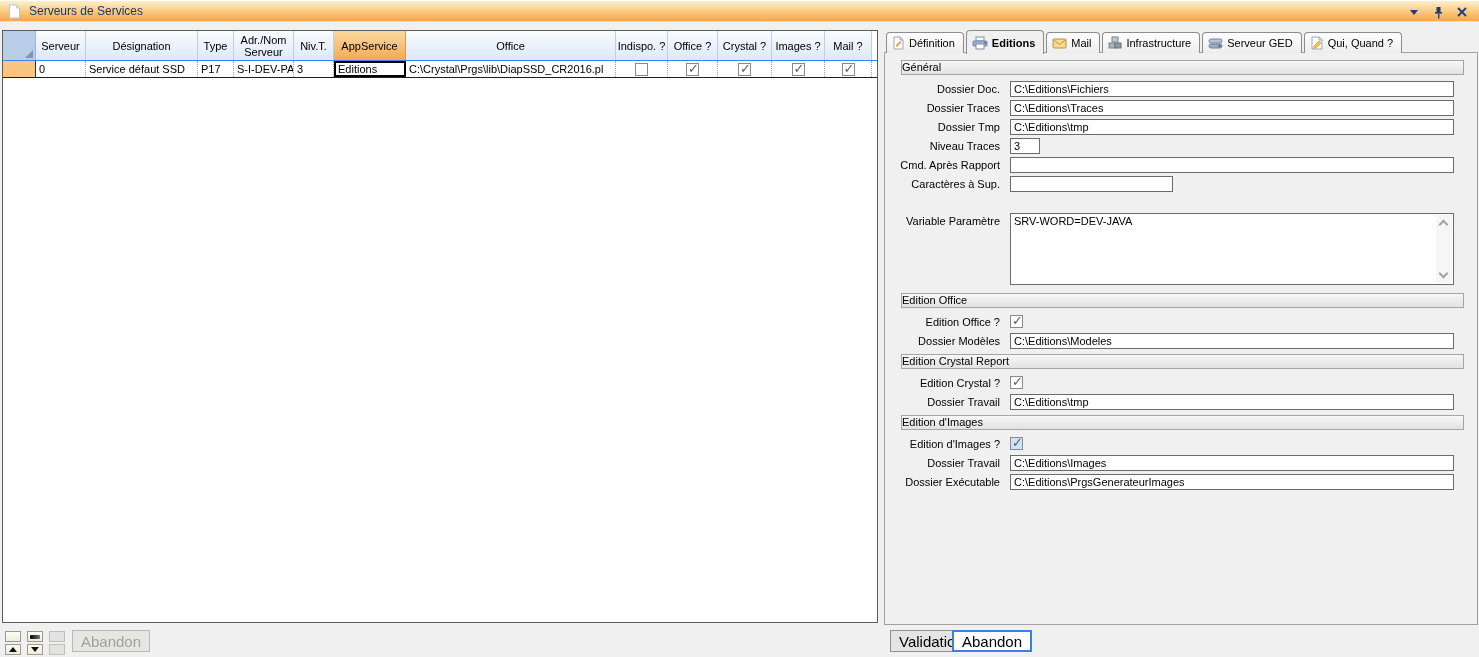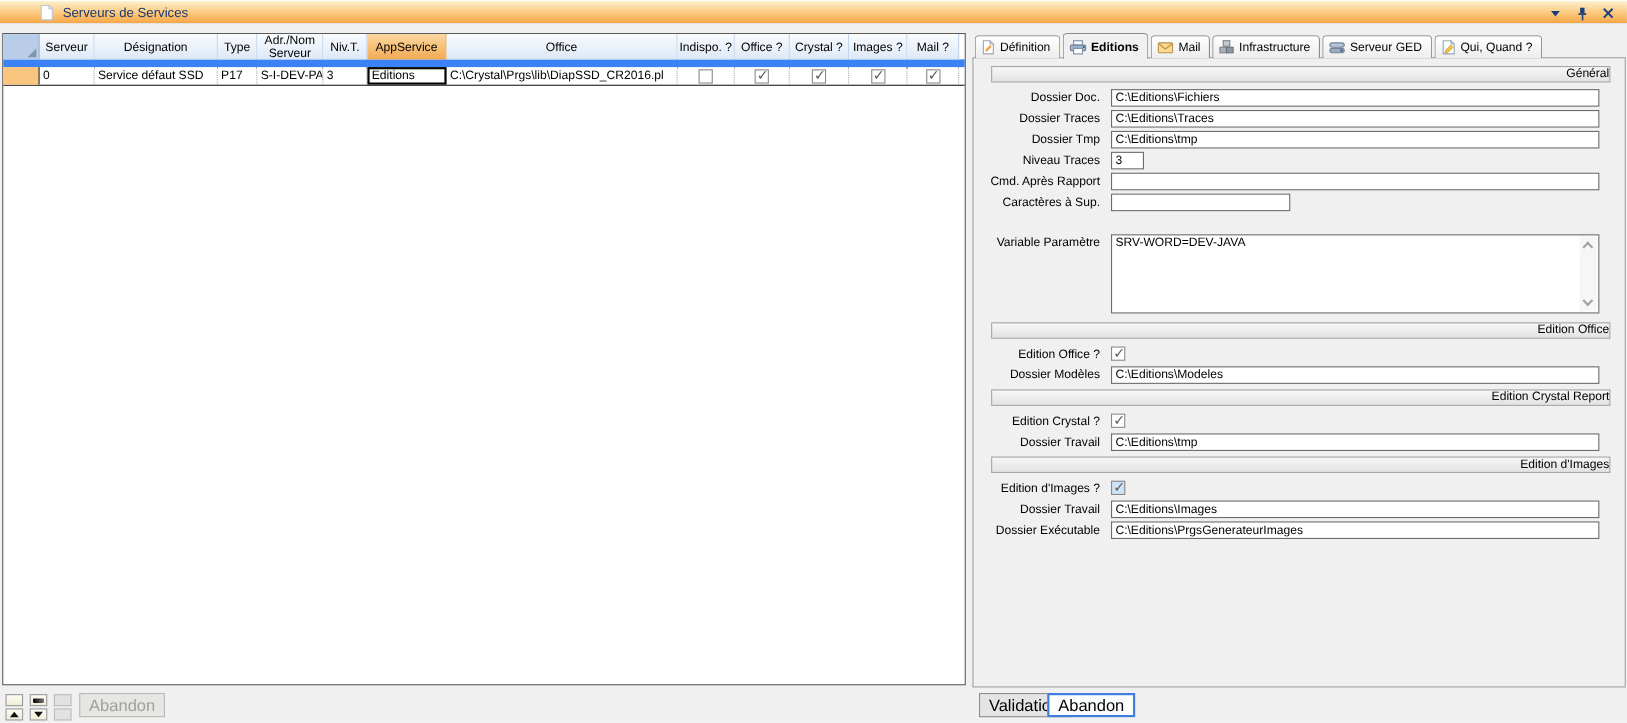--- a/index.html
+++ b/index.html
@@ -3,31 +3,31 @@
 <meta charset="utf-8">
 <style>
   * { margin:0; padding:0; box-sizing:border-box; }
   html,body { width:1479px; height:657px; background:#f0f0f0; overflow:hidden;
     font-family:"Liberation Sans","DejaVu Sans",sans-serif; font-size:11px; color:#000; }
 
   
   .titlebar { position:absolute; left:0; top:0; width:1479px; height:22px;
     background:linear-gradient(#fdf0cd, #fbc87c 55%, #f7a647);
     border-top:1px solid #fffef5; border-bottom:1px solid #e2e2e2;
-    display:flex; align-items:center;padding-left:28px; }
+    display:flex; align-items:center; }
   .titlebar .doc-ic { margin-left:8px; margin-right:8px; display:inline-flex; }
   .title-text { color:#17386f; font-size:12px; }
   .tb-controls { position:absolute; right:10px; top:0; height:22px; display:flex; align-items:center; gap:10px; }
   .tb-btn { width:14px; height:14px; display:flex; align-items:center; justify-content:center; cursor:default; }
   .chev { width:0; height:0; border-left:4px solid transparent; border-right:4px solid transparent; border-top:5px solid #1d3e7d; }
 
   
   .grid { position:absolute; left:2px; top:30px; width:876px; height:593px;
     background:#fff; border:1px solid #5c5c5c; }
-  .ghead { display:flex; height:30px; border-bottom:7px solid #3b82f6; }
+  .ghead { display:flex; height:30px; border-bottom:1px solid #3b82f6; }
   .hcell { background:linear-gradient(#fafcfe,#dde8f6); border-right:1px solid #bcd0e8;
     display:flex; align-items:center; justify-content:center; text-align:center; line-height:12px; padding:1px; }
   .hcell.sel-col { background:linear-gradient(#fbd9a0,#f3a953); border-right:1px solid #d99a52; }
   .hcell.corner { background:#b9cde9; position:relative; border-right:1px solid #9db6d8; }
   .corner-tri { position:absolute; right:2px; bottom:2px; width:0; height:0;
     border-left:8px solid transparent; border-bottom:8px solid #8194ab; }
   .grow { display:flex; height:17px; border-bottom:1px solid #1f1f1f; }
   .dcell { border-right:1px dotted #a8a8a8; padding:1px 3px; white-space:nowrap; overflow:hidden;
     display:flex; align-items:center; }
   .dcell.rowsel { background:#f9c57f; border-right:1px solid #333; }
@@ -43,21 +43,21 @@
   .tabs { position:absolute; left:886px; top:30px; height:23px; display:flex; align-items:flex-end; z-index:5; }
   .tab { display:flex; align-items:center; gap:4px; height:21px; padding:0 8px 0 5px;
     background:linear-gradient(#ffffff,#ededed); border:1px solid #8c8c8c; border-bottom:none;
     border-radius:4px 4px 0 0; margin-right:2px; white-space:nowrap; }
   .tab.selected { height:24px; background:#f0f0f0; font-weight:bold; margin-bottom:-1px; z-index:6; }
 
   .panel { position:absolute; left:884px; top:52px; width:594px; height:573px;
     background:#f0f0f0; border:1px solid #a2a2a2; }
 
   .sbar { margin:0 13px 4px 16px; height:15px; background:linear-gradient(#f7f7f7,#e2e2e2);
-    border:1px solid #a5a5a5; text-align:right; line-height:13px; }
+    border:1px solid #a5a5a5; text-align:left; line-height:13px; }
   .sbar.first { margin-top:7px; }
   .sbar.gap { margin-top:4px; }
   .frow { display:flex; align-items:center; height:19px; margin-left:12px; }
   .frow.top { align-items:flex-start; height:auto; margin-bottom:8px;margin-top:20px; }
   .flabel { width:103px; text-align:right; margin-right:10px; white-space:nowrap; flex:none; }
   .finput { flex:1; margin-right:23px; height:16px; border:1px solid #6b6b6b; background:#fff;
     font-family:inherit; font-size:11px; padding:0 3px; color:#000; outline:none; }
   .finput.small { flex:none; width:30px; }
   .finput.med { flex:none; width:163px; }
   .ta-wrap { flex:1; margin-right:23px; height:72px; border:1px solid #6b6b6b; background:#fff; position:relative; }

